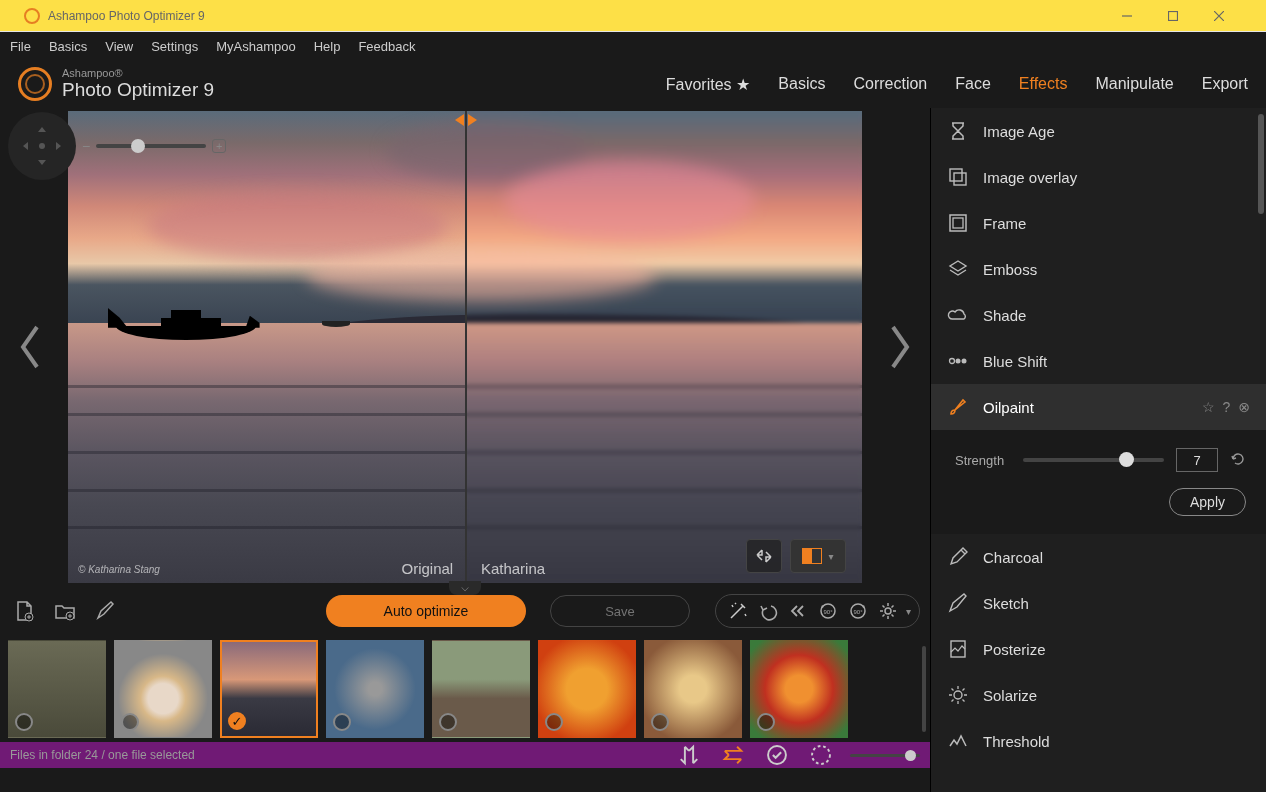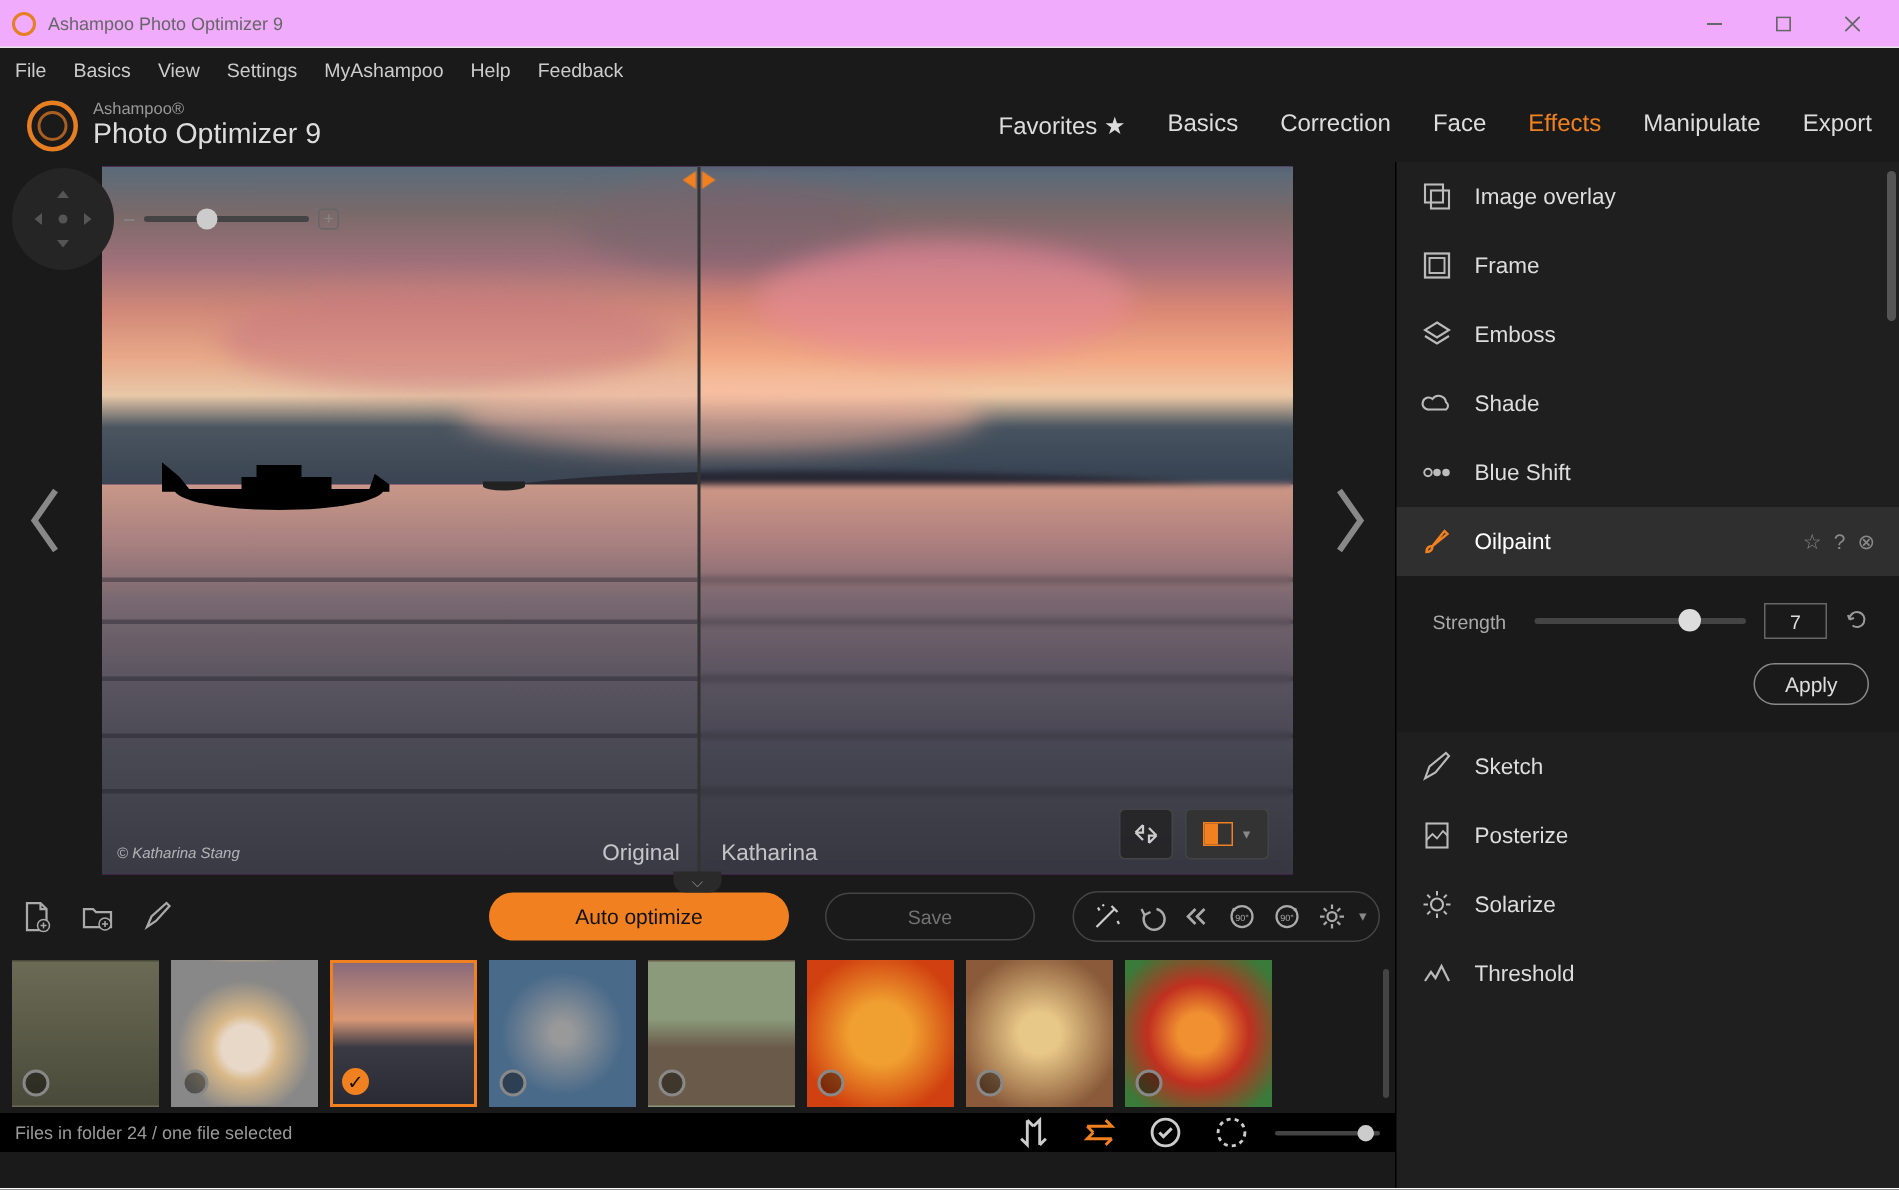--- a/index.html
+++ b/index.html
@@ -1,19 +1,19 @@
 <!DOCTYPE html>
 <html><head>
 <meta charset="utf-8">
 <style>
   * { box-sizing: border-box; margin: 0; padding: 0; }
   body { font-family: "Segoe UI", Arial, sans-serif; background: #fff; width: 1266px; height: 793px; overflow: hidden; font-size: 14px; color: #ddd; }
   
   
-  .titlebar { height: 32px; background: #f0abfc; display: flex; align-items: center; padding: 0 8px; border-bottom: 1px solid #e5e5e5; }
+  .titlebar { height: 32px; background: #fde047; display: flex; align-items: center; padding: 0 24px; border-bottom: 1px solid #e5e5e5; }
   .titlebar .appicon { width: 16px; height: 16px; border-radius: 50%; border: 2px solid #e67e22; margin-right: 8px; }
   .titlebar .title { color: #666; font-size: 12px; flex: 1; }
   .titlebar .wbtn { width: 46px; height: 32px; display: flex; align-items: center; justify-content: center; color: #666; }
   
   
   .app { background: #1a1a1a; height: 760px; display: flex; flex-direction: column; }
   
   
   .menubar { height: 28px; display: flex; align-items: center; padding: 0 10px; gap: 18px; font-size: 13px; color: #ccc; }
   .menubar span { cursor: default; }
@@ -108,21 +108,21 @@
   .th2 { background: radial-gradient(circle at 50% 60%, #e8d8c8 20%, #d8b888 30%, #888 60%); }
   .th3 { background: linear-gradient(#8a6a7a 0%, #d89878 40%, #3a3a44 60%, #2a2a34 100%); }
   .th4 { background: radial-gradient(#999 10%, #4a6a8a 60%); }
   .th5 { background: linear-gradient(#8a9a7a 40%, #6a5a4a 60%); }
   .th6 { background: radial-gradient(#f0a030 30%, #d04010 80%); }
   .th7 { background: radial-gradient(#e8c888 20%, #8a5a3a 80%); }
   .th8 { background: radial-gradient(#f09030 20%, #c03020 50%, #3a7a3a 90%); }
   .thumbs .scrollhint { position: absolute; right: 4px; top: 10px; bottom: 10px; width: 4px; background: #444; border-radius: 2px; }
   
   
-  .status { height: 26px; background: #000000; display: flex; align-items: center; padding: 0 10px; font-size: 12px; color: #999; }
+  .status { height: 26px; background: #701a75; display: flex; align-items: center; padding: 0 10px; font-size: 12px; color: #999; }
   .status .right { margin-left: auto; display: flex; align-items: center; gap: 14px; }
   .status .mini-track { width: 70px; height: 3px; background: #444; position: relative; border-radius: 2px; }
   .status .mini-track .mt { position: absolute; right: 4px; top: -4px; width: 11px; height: 11px; border-radius: 50%; background: #ccc; }
   
   
   .fx-list { flex: 1; overflow: hidden; }
   .fx-row { height: 46px; display: flex; align-items: center; padding: 0 16px; gap: 14px; cursor: pointer; color: #ddd; font-size: 15px; }
   .fx-row.active { background: #2f2f2f; }
   .fx-row.active .fx-name { color: #fff; }
   .fx-row.active .fx-ico { color: #f08020; }
@@ -392,20 +392,28 @@
         </div>
       </div>
     </div>
 
     <div class="side-col">
       <div class="side-scrollbar"></div>
       <div class="fx-list">
         <div class="fx-row">
           <div class="fx-ico">
               <svg viewBox="0 0 22 22">
+                <path d="M5 3 h12 M5 19 h12 M6 3 v3 l5 5 l-5 5 v3 M16 3 v3 l-5 5 l5 5 v3" stroke="currentColor" fill="none" stroke-width="1.5"></path>
+              </svg>
+            </div>
+          <span class="fx-name">Image Age</span>
+        </div>
+        <div class="fx-row">
+          <div class="fx-ico">
+              <svg viewBox="0 0 22 22">
                 <rect x="3" y="3" width="12" height="12" stroke="currentColor" fill="none" stroke-width="1.4"></rect>
                 <rect x="7" y="7" width="12" height="12" stroke="currentColor" fill="none" stroke-width="1.4"></rect>
               </svg>
             </div>
           <span class="fx-name">Image overlay</span>
         </div>
         <div class="fx-row">
           <div class="fx-ico">
               <svg viewBox="0 0 22 22">
                 <rect x="3" y="3" width="16" height="16" stroke="currentColor" fill="none" stroke-width="1.5"></rect>
@@ -468,20 +476,28 @@
             </span>
           </div>
           <div class="apply-row">
             <div class="apply-btn">Apply</div>
           </div>
         </div>
 
         <div class="fx-row">
           <div class="fx-ico">
               <svg viewBox="0 0 22 22">
+                <path d="M4 18 l2 -6 l10 -10 l4 4 l-10 10 z M14 4 l4 4" stroke="currentColor" fill="none" stroke-width="1.4"></path>
+              </svg>
+            </div>
+          <span class="fx-name">Charcoal</span>
+        </div>
+        <div class="fx-row">
+          <div class="fx-ico">
+              <svg viewBox="0 0 22 22">
                 <path d="M3 19 l3 -8 l11 -9 l2 2 l-9 11 z" stroke="currentColor" fill="none" stroke-width="1.4"></path>
               </svg>
             </div>
           <span class="fx-name">Sketch</span>
         </div>
         <div class="fx-row">
           <div class="fx-ico">
               <svg viewBox="0 0 22 22">
                 <rect x="4" y="3" width="14" height="16" stroke="currentColor" fill="none" stroke-width="1.4"></rect>
                 <path d="M4 14 l4 -4 l3 3 l4 -5 l3 3" stroke="currentColor" fill="none" stroke-width="1.2"></path>

